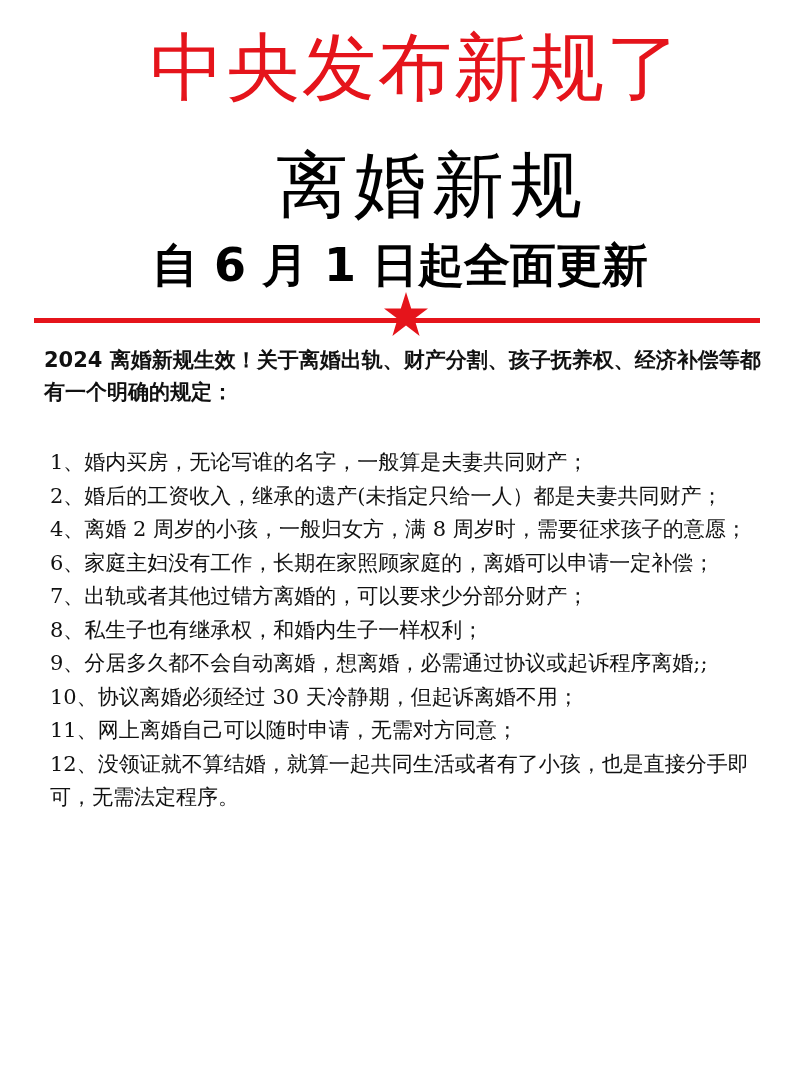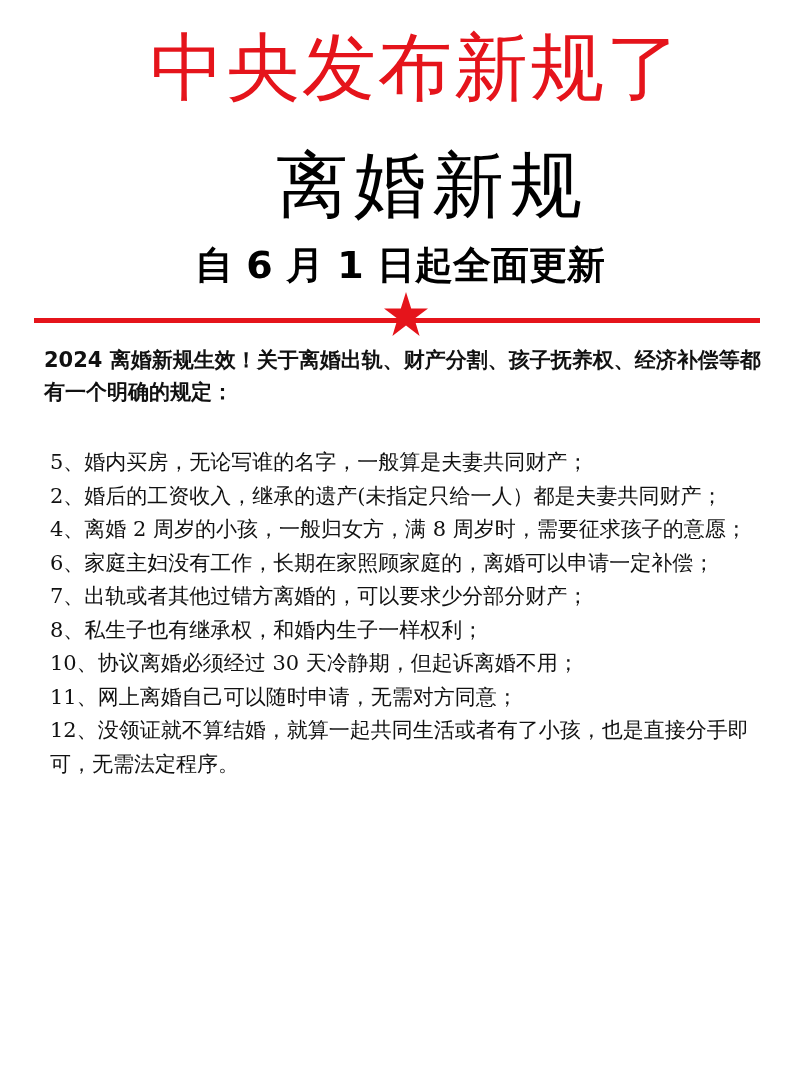--- a/index.html
+++ b/index.html
@@ -10,21 +10,21 @@
     font-size: 74px; color: #e5141b; letter-spacing: 2px; line-height: 90px;
   }
   .title-black {
     position: absolute; left: 0; top: 140px; width: 800px; text-align: center;
     font-family: "DejaVu Serif", "Liberation Serif", serif;
     font-size: 72px; color: #000000; letter-spacing: 6px; line-height: 90px; margin-left: 32px;
   }
   .subtitle {
     position: absolute; left: 0; top: 240px; width: 800px; text-align: center;
     font-family: "DejaVu Sans", "Liberation Sans", sans-serif;
-    font-size: 38px; font-weight: bold; color: #000; line-height: 50px;
+    font-size: 46px; font-weight: bold; color: #000; line-height: 50px;
   }
   .divider {
     position: absolute; left: 34px; top: 318px; width: 726px; height: 5px; background: #e5141b;
   }
   .star {
     position: absolute; left: 384px; top: 292px; width: 44px; height: 46px;
   }
   .intro {
     position: absolute; left: 44px; top: 344px; width: 720px;
     font-family: "DejaVu Sans", "Liberation Sans", sans-serif;
@@ -45,22 +45,23 @@
 <div class="subtitle">自 6 月 1 日起全面更新</div>
 
 <div class="divider"></div>
 <svg class="star" viewBox="0 0 44 46">
   <polygon points="22,0 27.2,16.5 44,16.5 30.4,26.7 35.6,44 22,33.5 8.4,44 13.6,26.7 0,16.5 16.8,16.5" fill="#e5141b"></polygon>
 </svg>
 
 <div class="intro">2024 离婚新规生效！关于离婚出轨、财产分割、孩子抚养权、经济补偿等都有一个明确的规定：</div>
 
 <ul class="rules">
-  <li>5、婚内买房，无论写谁的名字，一般算是夫妻共同财产；</li>
+  <li>1、婚内买房，无论写谁的名字，一般算是夫妻共同财产；</li>
   <li>2、婚后的工资收入，继承的遗产(未指定只给一人）都是夫妻共同财产；</li>
   <li>4、离婚 2 周岁的小孩，一般归女方，满 8 周岁时，需要征求孩子的意愿；</li>
   <li>6、家庭主妇没有工作，长期在家照顾家庭的，离婚可以申请一定补偿；</li>
   <li>7、出轨或者其他过错方离婚的，可以要求少分部分财产；</li>
   <li>8、私生子也有继承权，和婚内生子一样权利；</li>
+  <li>9、分居多久都不会自动离婚，想离婚，必需通过协议或起诉程序离婚;;</li>
   <li>10、协议离婚必须经过 30 天冷静期，但起诉离婚不用；</li>
   <li>11、网上离婚自己可以随时申请，无需对方同意；</li>
   <li>12、没领证就不算结婚，就算一起共同生活或者有了小孩，也是直接分手即可，无需法定程序。</li>
 </ul>
 
 </body></html>

